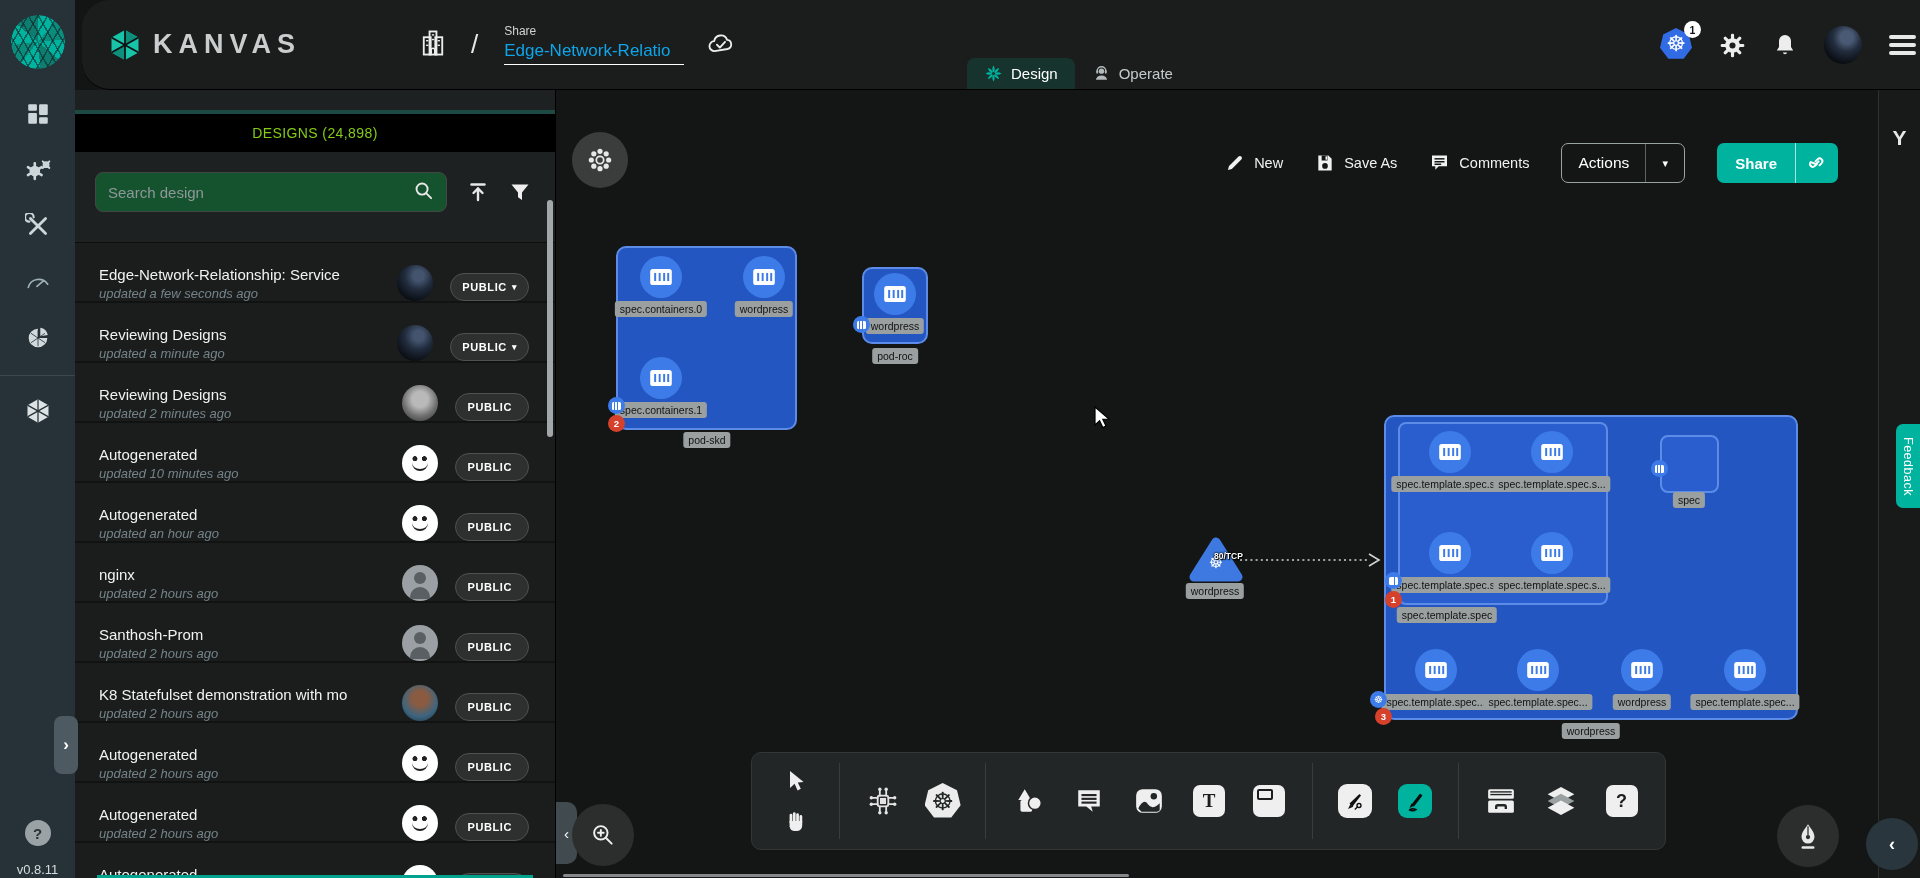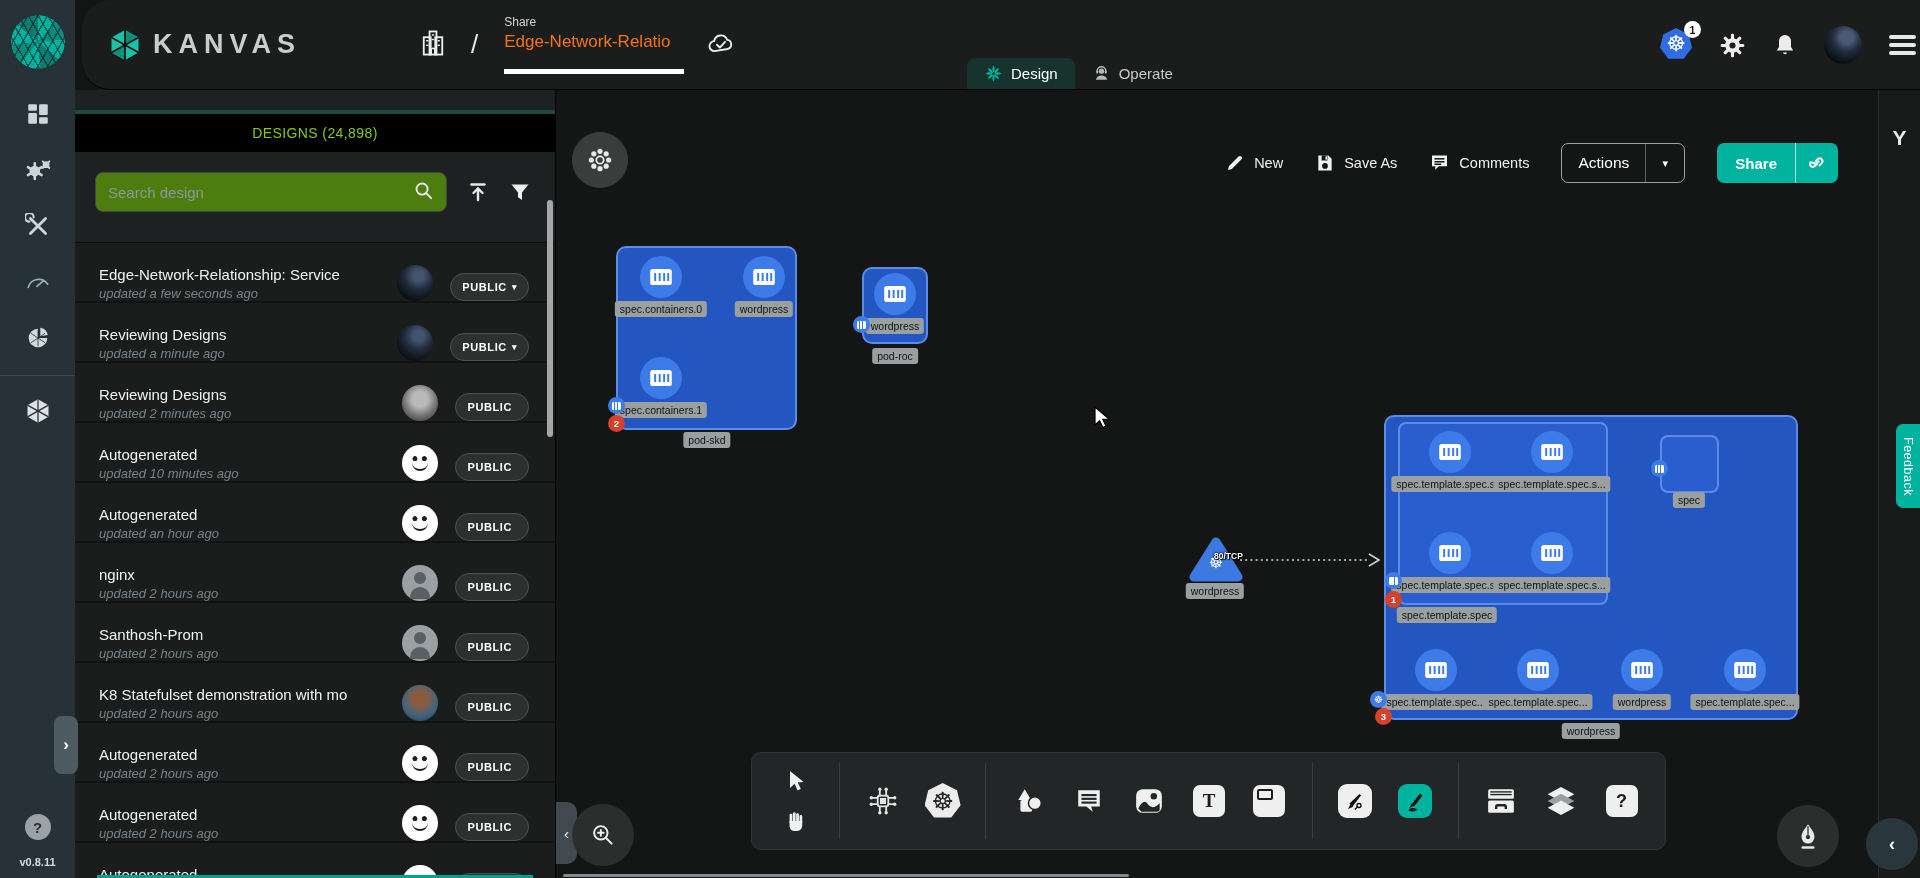--- a/index.html
+++ b/index.html
@@ -12,49 +12,49 @@
     background: conic-gradient(#00b39f 0 40deg,#0a8d7d 40deg 85deg,#00b39f 85deg 130deg,#0c7d6f 130deg 175deg,#00b39f 175deg 220deg,#0a8d7d 220deg 265deg,#00b39f 265deg 310deg,#0c7d6f 310deg 360deg);
     -webkit-mask: radial-gradient(circle,#000 99%,transparent 100%); position:relative; }
   .app-logo:after{ content:""; position:absolute; inset:0; border-radius:50%;
     background: repeating-linear-gradient(60deg, transparent 0 7px, rgba(20,30,35,.55) 7px 8.5px),
                 repeating-linear-gradient(-60deg, transparent 0 7px, rgba(20,30,35,.55) 7px 8.5px); }
   .side-nav { margin-top:28px; display:flex; flex-direction:column; align-items:center; gap:22px; width:100%; }
   .side-btn { width:44px; height:34px; display:flex; align-items:center; justify-content:center; color:#cdd6da; cursor:pointer; }
   .side-sep { width:75px; height:1px; background:#3a4950; margin:20px 0 18px; }
   .side-spacer { flex:1; }
   .help-circle { width:26px; height:26px; border-radius:50%; background:#9aa2a6; color:#263238; font-weight:bold; font-size:15px; display:flex; align-items:center; justify-content:center; margin-bottom:16px; }
-  .version { color:#d6dcde; font-size:11px; margin-bottom:10px;font-weight:bold; }
+  .version { color:#d6dcde; font-size:13px; margin-bottom:1px; }
   .side-expand { position:absolute; left:54px; top:716px; width:24px; height:58px; background:#4d5a61; border-radius:8px; z-index:7; display:flex; align-items:center; justify-content:center; color:#fff; font-size:17px; font-weight:bold; cursor:pointer; }
 
   
   .header { position:absolute; left:82px; top:0; width:1872px; height:90px; background:#1b1c1c; z-index:5; display:flex; align-items:center; border-bottom:1px solid #000;border-radius:28px; }
   .brand { display:flex; align-items:center; gap:10px; margin-left:25px; }
   .brand-text { font-size:27px; font-weight:bold; letter-spacing:6px; color:#c9cdcd; }
   .org-icon { margin-left:118px; }
   .hdr-slash { color:#e8e8e8; font-size:26px; font-weight:300; margin-left:24px; }
   .name-block { margin-left:26px; }
   .name-label { font-size:12px; color:#cfd4d4; }
-  .name-input { width:180px; background:transparent; border:none; border-bottom:5px solid #ffffff; color:#f97316; font-size:17px; padding:3px 0 17px; font-family:"Liberation Sans",sans-serif; }
+  .name-input { width:180px; background:transparent; border:none; border-bottom:1px solid #ffffff; color:#0ea5e9; font-size:17px; padding:3px 0 3px; font-family:"Liberation Sans",sans-serif; }
   .cloud { margin-left:22px; }
   .tabs { position:absolute; left:885px; bottom:0; display:flex; align-items:flex-end; }
   .tab { height:31px; padding:0 17px; display:flex; align-items:center; gap:8px; font-size:15px; color:#c4cbcb; cursor:pointer; }
   .tab.active { background:#16332e; border-radius:8px 8px 0 0; color:#fff; }
   .hdr-right { position:absolute; right:38px; top:0; height:90px; display:flex; align-items:center; gap:27px; }
   .k8s-badge { position:relative; width:32px; height:34px; cursor:pointer; }
   .hepta { width:32px; height:32px; background:#326ce5; clip-path:polygon(50% 0%,90% 20%,100% 62%,74% 96%,26% 96%,0% 62%,10% 20%); display:flex; align-items:center; justify-content:center; color:#fff; font-size:22px; line-height:1; }
   .k8s-count { position:absolute; top:-7px; right:-9px; width:17px; height:17px; border-radius:50%; background:#fff; color:#111; font-size:10.5px; font-weight:bold; display:flex; align-items:center; justify-content:center; }
   .avatar-lg { width:38px; height:38px; border-radius:50%; background: radial-gradient(circle at 60% 30%, #4a5a74 0 18%, #222d3e 40%, #0a0d12 75%); cursor:pointer; }
   .hamburger { display:flex; flex-direction:column; gap:4.5px; cursor:pointer; }
   .hamburger i { width:27px; height:3.5px; background:#e8e8e8; border-radius:2px; }
 
   
   .panel { position:absolute; left:75px; top:90px; width:480px; height:788px; background:#1e2121; z-index:4; overflow:hidden; }
   .panel-head { margin-top:20px; border-top:4px solid #1d4a42; background:#000; height:42px; display:flex; align-items:center; justify-content:center; color:#84cc16; font-size:14px; letter-spacing:.4px; }
   .search-row { display:flex; align-items:center; padding:20px 18px 0 20px; gap:20px; }
-  .search-wrap { width:352px; height:40px; background:#4d7c0f; border:1px solid #434746; border-radius:8px; display:flex; align-items:center; padding:0 12px; }
+  .search-wrap { width:352px; height:40px; background:#14532d; border:1px solid #434746; border-radius:8px; display:flex; align-items:center; padding:0 12px; }
   .search-wrap input { flex:1; background:transparent; border:none; outline:none; color:#e3e7e7; font-size:15px; font-family:"Liberation Sans",sans-serif; }
   .search-wrap input::placeholder { color:#8f9899; }
   .icon-btn { background:none; border:none; cursor:pointer; display:flex; align-items:center; justify-content:center; color:#e8e8e8; }
   .design-list { position:absolute; left:0; right:0; top:152px; bottom:0; overflow:hidden; border-top:1px solid #0c0e0e; }
   .design-item { height:60px; background:#1b1d1d; border-bottom:2px solid #111313; display:flex; align-items:flex-end; padding:0 26px 0 24px; cursor:pointer; }
   .di-text { flex:1; min-width:0; overflow:hidden; margin-right:8px; }
   .di-title { font-size:15px; color:#f2f2f2; white-space:nowrap; overflow:hidden; }
   .di-updated { font-size:13px; font-style:italic; color:#75848a; margin-top:3px; white-space:nowrap; }
   .di-avatar { width:36px; height:36px; border-radius:50%; flex:none; margin-right:17px; position:relative; }
   .di-avatar[data-avatar="photo-dark"] { background: radial-gradient(circle at 60% 30%, #44546e 0 16%, #202b3c 42%, #0a0d12 78%); }

